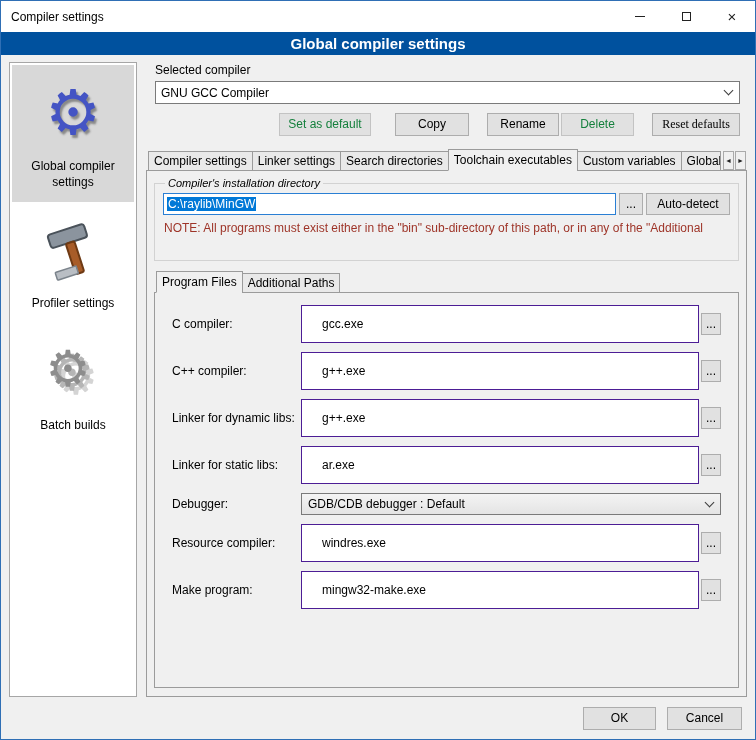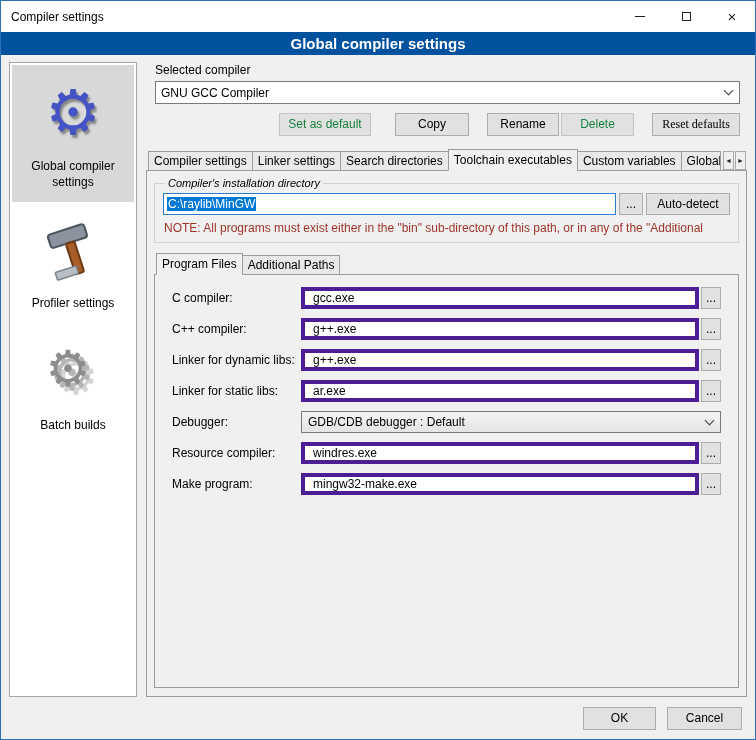--- a/index.html
+++ b/index.html
@@ -71,31 +71,31 @@
 
   
   .groupbox { border:1px solid #d2d2d2; margin:2px 0 0 0; padding:4px 8px 6px 8px; }
   .groupbox legend { padding:0 3px; margin-left:2px; font-size:11px;font-style:italic; }
   .dir-row { display:flex; align-items:flex-start; gap:3px; }
   .dir-input { flex:1 1 auto; height:22px; border:1px solid #2a7fd4; background:#fff;
     display:flex; align-items:center; padding:0 3px; overflow:hidden; white-space:nowrap; }
   .dir-sel { background:#0078d7; color:#fff; padding:0 1px; }
   .btn-sm { width:24px; height:22px; line-height:20px; flex:0 0 auto; }
   .btn-auto { width:84px; height:22px; line-height:20px; flex:0 0 auto; }
-  .note { color:#9e3428; margin:6px 0 1px 1px; white-space:nowrap; overflow:hidden; }
+  .note { color:#9e3428; margin:6px 0 19px 1px; white-space:nowrap; overflow:hidden; }
 
   .subtabstrip { margin-top:10px; }
 
   .innerpanel { position:relative; z-index:1; margin-top:-1px; border:1px solid #9b9b9b; background:#f0f0f0;
     flex:1 1 auto; padding:12px 17px 10px 17px; min-height:0; }
 
   .frow { display:flex; align-items:center; margin-bottom:9px; }
   .flabel { width:129px; flex:0 0 auto; }
-  .finput { flex:1 1 auto; height:22px; border:4px solid #4c1d95; background:#fff;
-    font-family:"Liberation Sans", sans-serif; font-size:12px; padding:0 8px; min-width:0; }
+  .finput { flex:1 1 auto; height:38px; border:1px solid #4c1d95; background:#fff;
+    font-family:"Liberation Sans", sans-serif; font-size:12px; padding:0 20px; min-width:0; }
   .btn-dots { width:20px; height:22px; line-height:20px; margin-left:2px; flex:0 0 auto; }
   .fcombo { flex:1 1 auto; height:22px; border:1px solid #7a7a7a;
     background:linear-gradient(#f4f4f4,#e4e4e4); display:flex; align-items:center; padding:0 7px 0 6px; }
 
   
   .footer { flex:0 0 auto; display:flex; justify-content:flex-end; gap:11px; padding:6px 13px 9px 0; }
   .btn-ok { width:73px; } .btn-cancel { width:75px; }
 </style>
 </head>
 <body>

